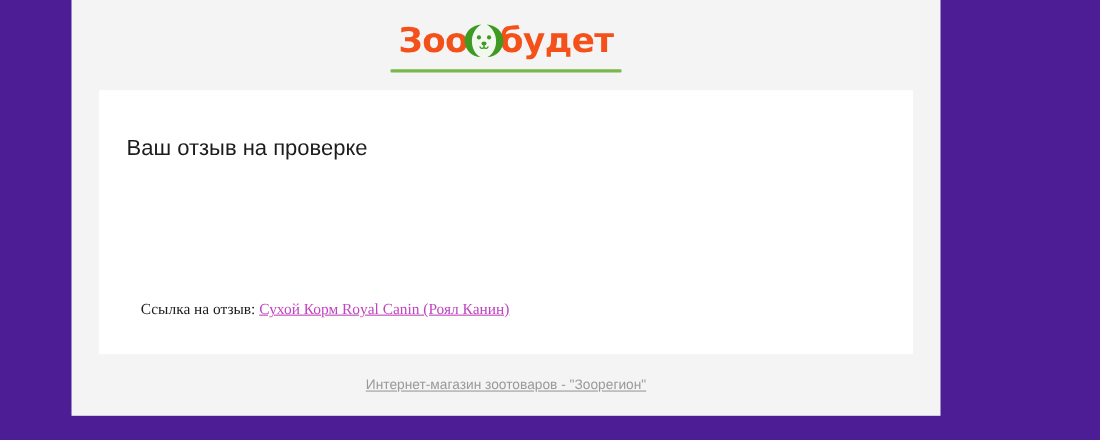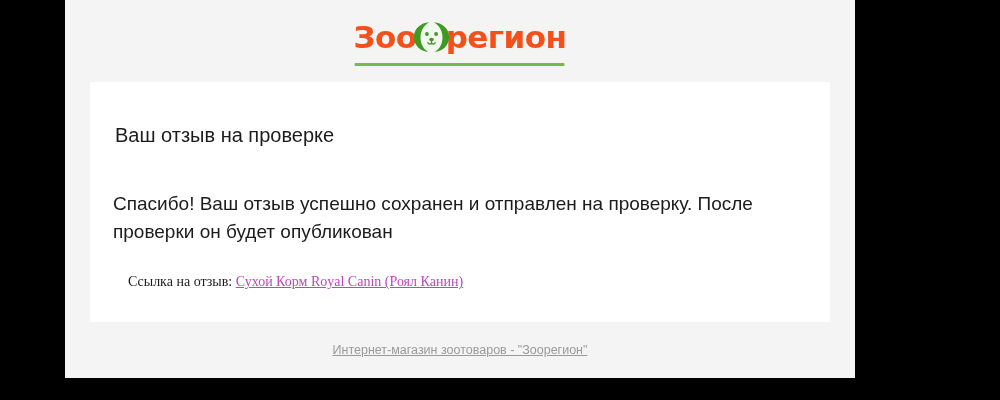--- a/index.html
+++ b/index.html
@@ -11,21 +11,21 @@
     height: 400px;
     background: #ffffff;
     font-family: "Liberation Sans", sans-serif;
     overflow: hidden;
   }
 
   .screen {
     position: relative;
     width: 1000px;
     height: 400px;
-    background: #000000;
+    background: #4c1d95;
   }
 
   
   .page-bg {
     position: absolute;
     left: 65px;
     top: 0px;
     width: 790px;
     height: 378px;
     background: #f4f4f4;
@@ -81,20 +81,21 @@
   }
 
   
   .card {
     position: absolute;
     left: 90px;
     top: 82px;
     width: 740px;
     height: 240px;
     background: #ffffff;
+    text-align: center;
   }
 
   .card-heading {
     position: absolute;
     left: 25px;
     top: 42px;
     font-family: "Liberation Sans", sans-serif;
     font-size: 20px;
     font-weight: normal;
     color: #1c1c1c;
@@ -171,31 +172,30 @@
             <circle cx="16.4" cy="15.0" r="1.9" fill="#3f9a23"></circle>
             <circle cx="25.6" cy="15.0" r="1.9" fill="#3f9a23"></circle>
 
             <ellipse cx="21" cy="20.6" rx="2.3" ry="1.8" fill="#3f9a23"></ellipse>
 
             <path d="M21 22.2 L21 24.2 M21 24.2 C19.4 25.6 17.8 25.0 17.4 23.6
                      M21 24.2 C22.6 25.6 24.2 25.0 24.6 23.6" stroke="#3f9a23" stroke-width="1.3" fill="none" stroke-linecap="round"></path>
           </svg>
         </span>
 
-        <span class="logo-word right">регион</span>
+        <span class="logo-word right">будет</span>
       </div>
       <div class="logo-rule"></div>
     </div>
   </div>
 
   <div class="card">
 
     <div class="card-heading">Ваш отзыв на проверке</div>
 
-    <div class="card-body">Спасибо! Ваш отзыв успешно сохранен и отправлен на проверку. После проверки он будет опубликован</div>
 
     <div class="card-linkline">
       <span>Ссылка на отзыв:</span>
       <span class="review-link">Сухой Корм Royal Canin (Роял Канин)</span>
     </div>
 
   </div>
 
   <div class="footer">
     <span class="footer-link">Интернет-магазин зоотоваров - "Зоорегион"</span>

